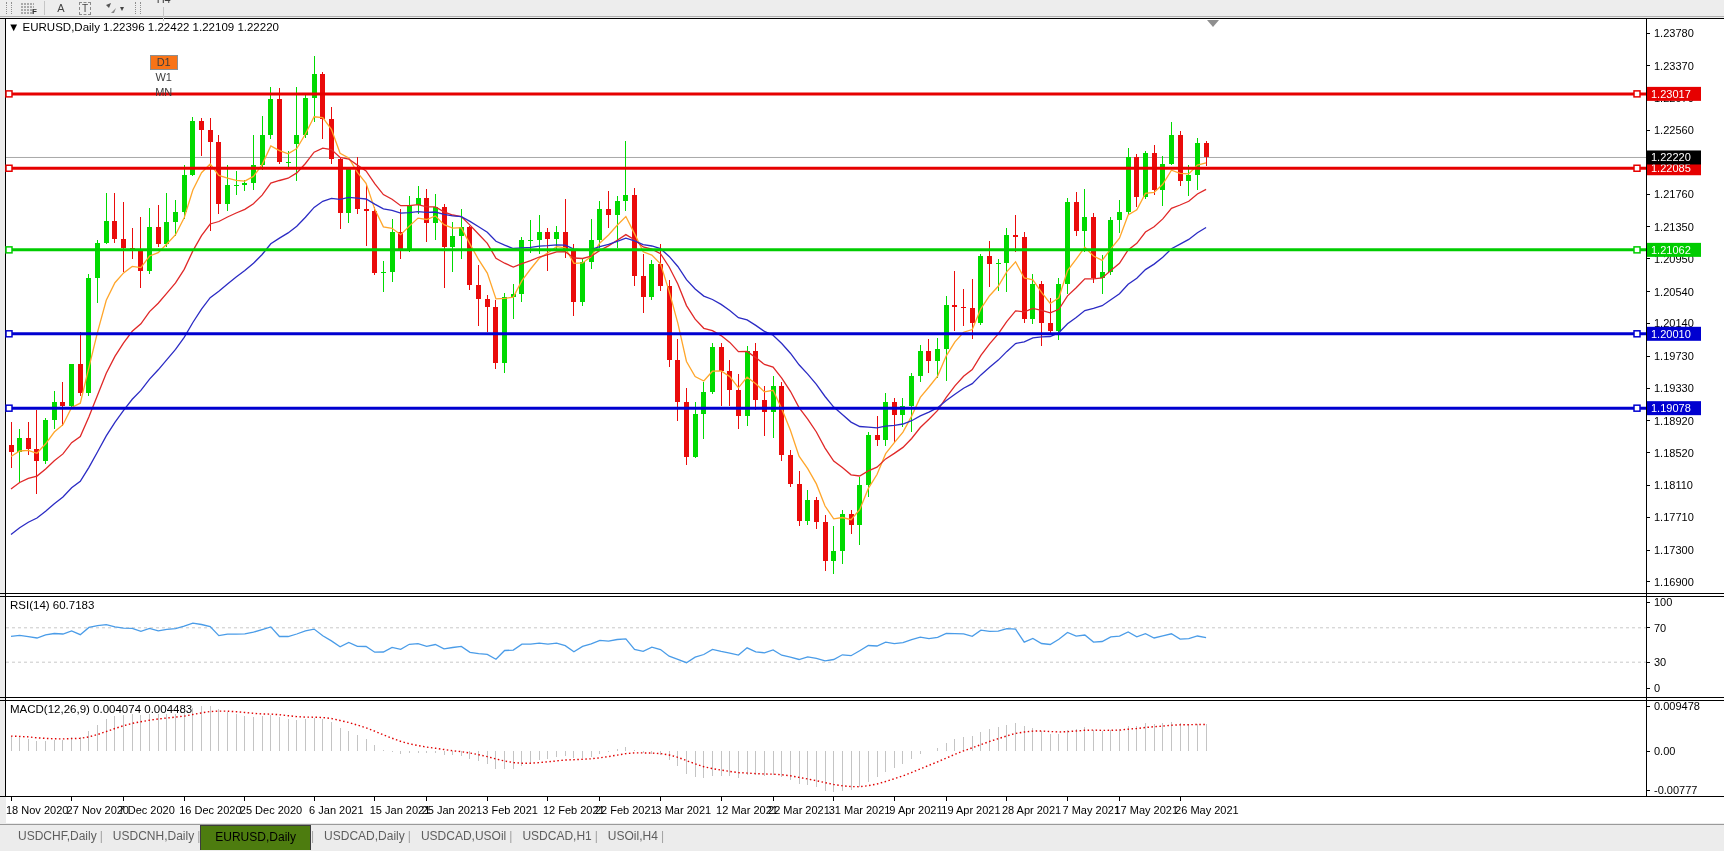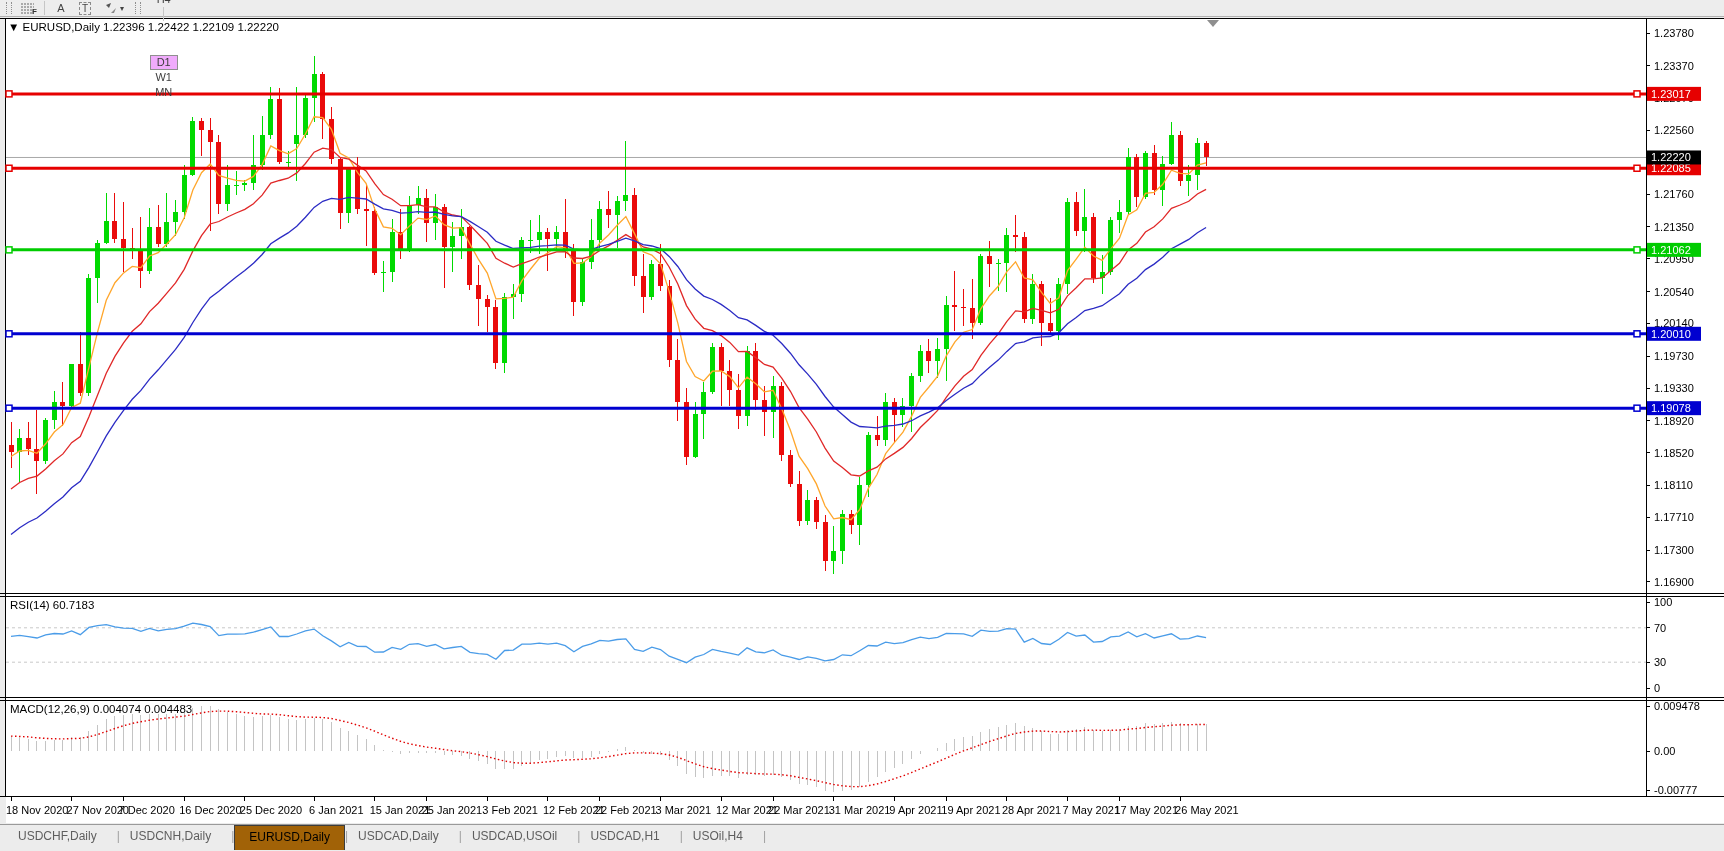--- a/index.html
+++ b/index.html
@@ -13,29 +13,29 @@
   .vsep{width:1px;height:14px;background:#c6c6c6;margin:0 4px;}
   .icbtn{position:relative;width:24px;height:15px;border:1px solid transparent;background:transparent;
     display:flex;align-items:center;justify-content:center;padding:0;cursor:default;}
   .glyph{font-size:11px;color:#444;line-height:1;}
   .fib-f{position:absolute;right:2px;bottom:-1px;font-size:8px;color:#333;font-weight:bold;}
   .tbox{border:1px dashed #8a8a8a;padding:0 2px;font-size:10px;color:#444;}
   .caret{font-size:8px;color:#444;margin-left:2px;}
   #tf-group{display:flex;align-items:center;flex-direction:column;}
   .tfbtn{font-size:11px;color:#3d3d3d;background:transparent;border:1px solid transparent;
     height:15px;line-height:13px;padding:0 6px;margin:0 1px;cursor:default;}
-  .tfbtn.active{background:#f0abfc;border:1px solid #8f8f8f;margin-top:34px;}
+  .tfbtn.active{background:#f97316;border:1px solid #8f8f8f;margin-top:34px;}
   
   #chartsvg{position:absolute;top:0;left:0;z-index:1;}
   
   #tabbar{position:absolute;top:824px;left:0;width:1724px;height:27px;background:#ececec;
     border-top:1px solid #9a9a9a;display:flex;align-items:flex-start;padding-left:8px;
     box-sizing:border-box;z-index:5;}
-  .tab{font-size:12px;color:#5e5e5e;padding:4px 20px 3px 10px;white-space:nowrap;cursor:default;}
-  .tab.active{background:#a16207;border:1px solid #3c3c3c;border-bottom:none;color:#000;
+  .tab{font-size:12px;color:#5e5e5e;padding:4px 3px 3px 10px;white-space:nowrap;cursor:default;}
+  .tab.active{background:#4d7c0f;border:1px solid #3c3c3c;border-bottom:none;color:#000;
     padding:4px 14px 6px 14px;text-align:center;}
   .tabsep{color:#a0a0a0;font-size:12px;padding-top:4px;}
   text{font-family:"Liberation Sans",sans-serif;}
 </style>
 </head>
 <body>
 
 <div id="app">
 
   <div id="toolbar">

